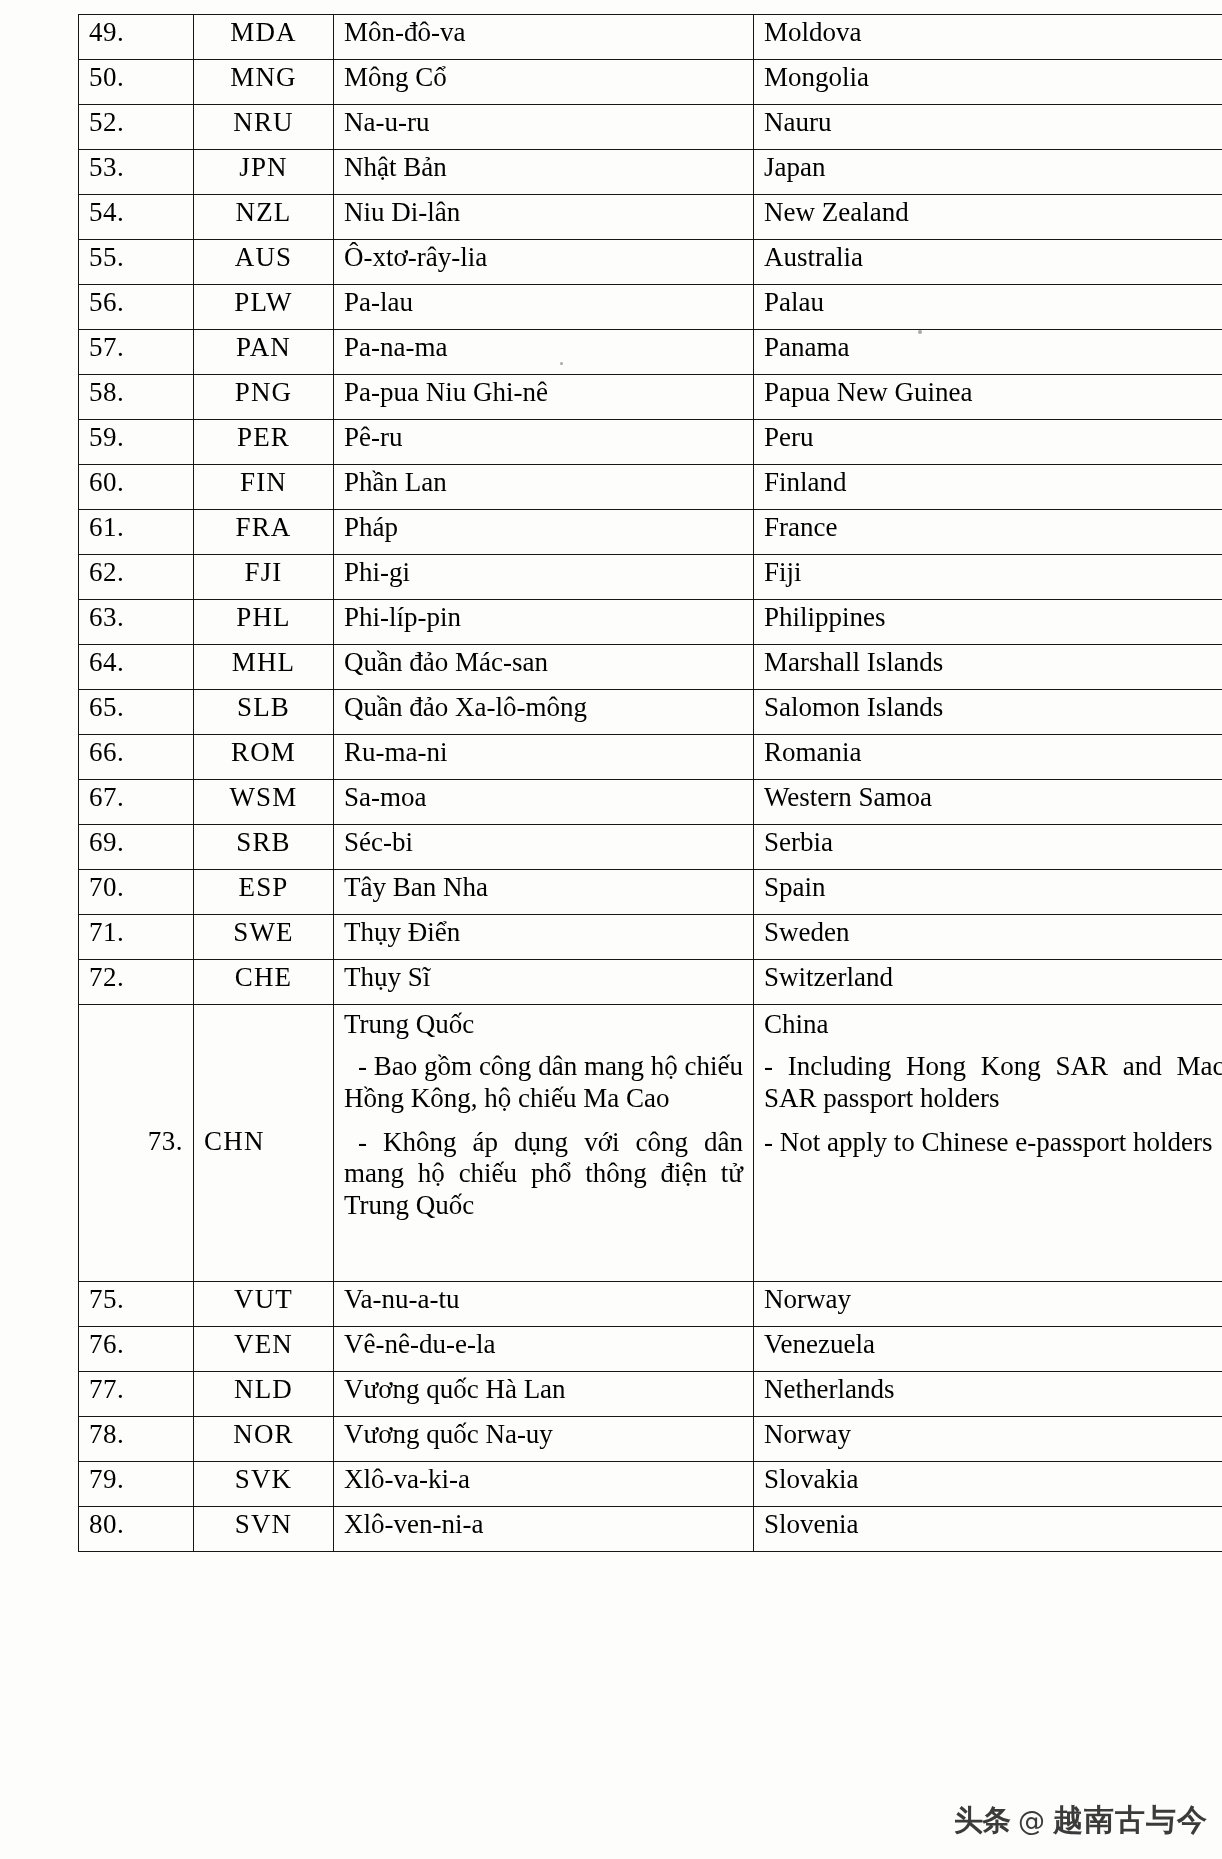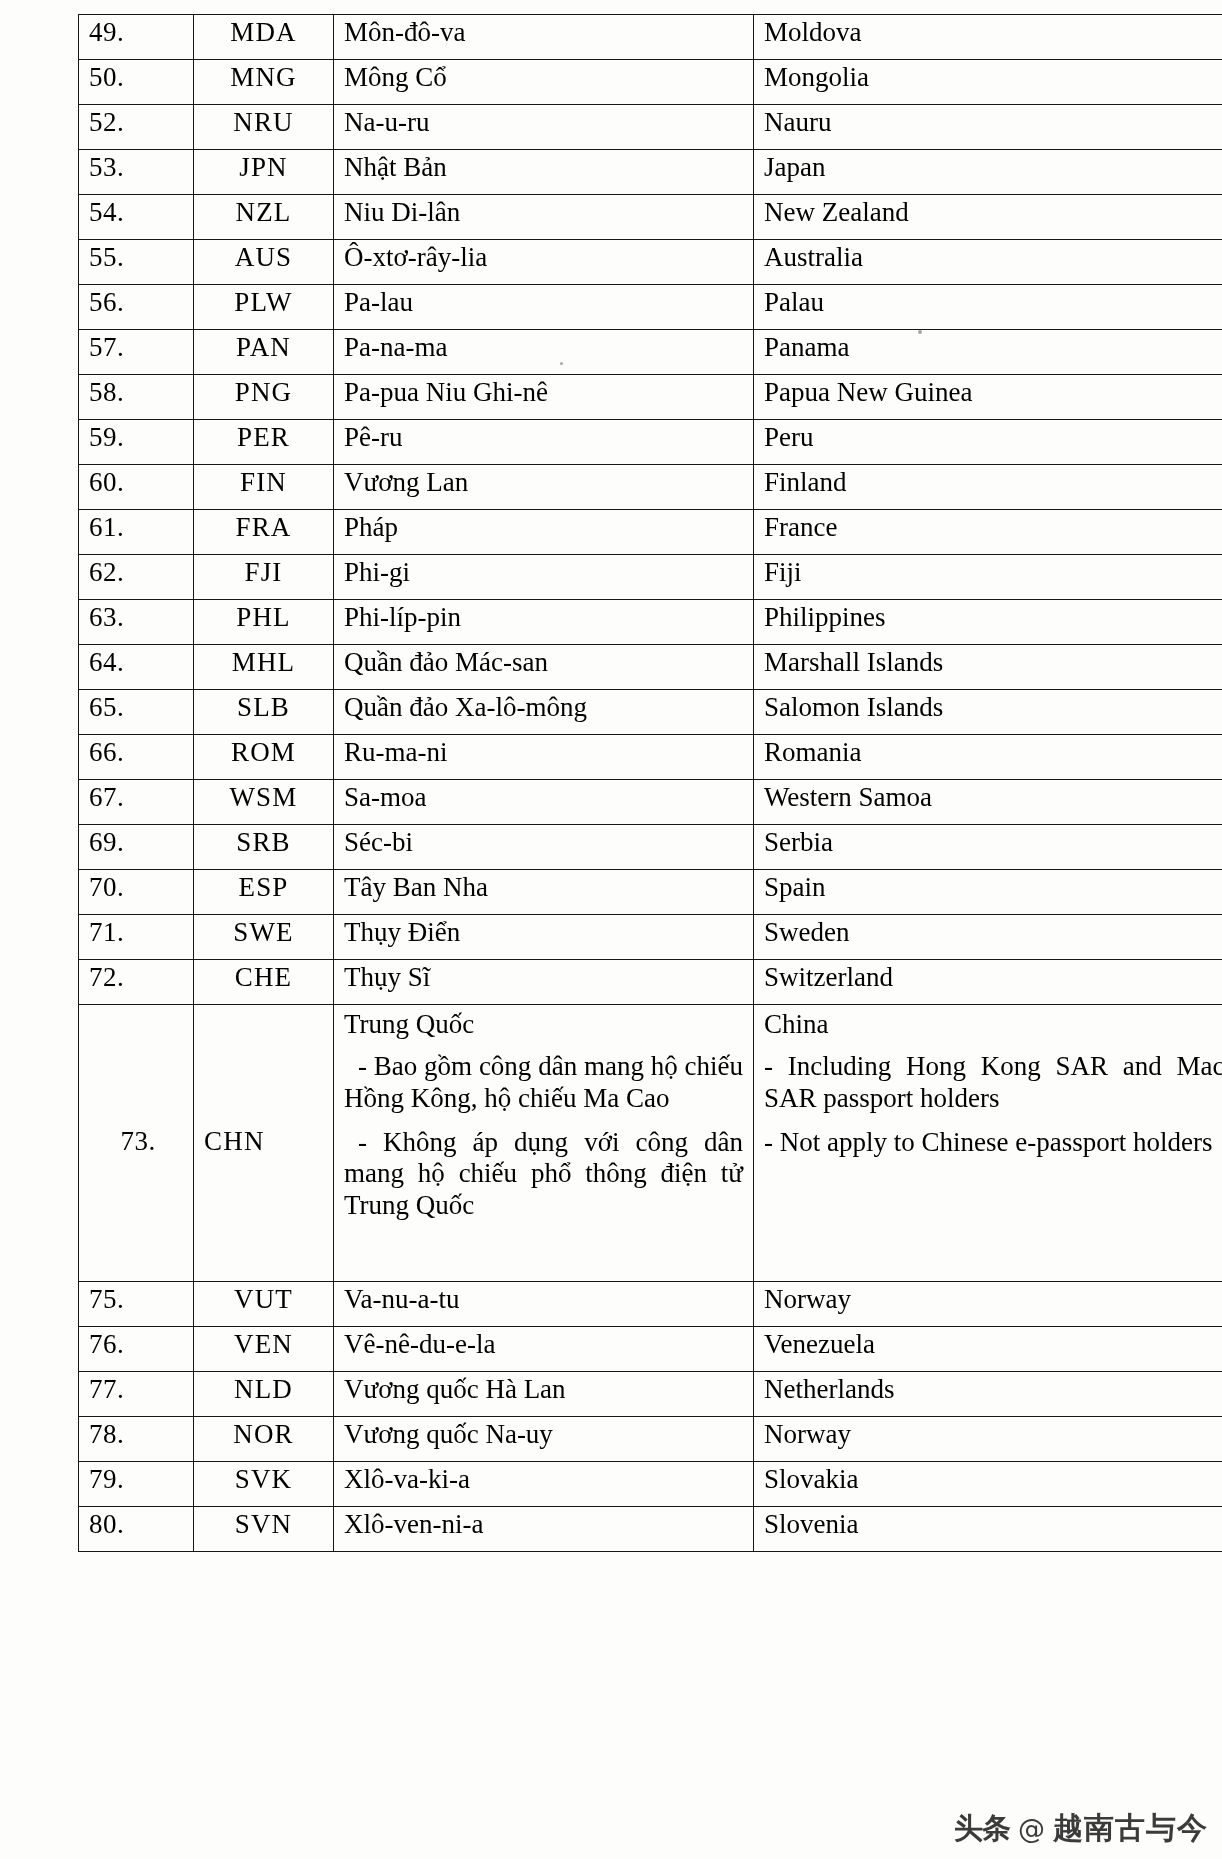--- a/index.html
+++ b/index.html
@@ -67,21 +67,21 @@
 
   
   tr.row-tall td {
     height: 270px;
   }
   tr.row-tall td.idx,
   tr.row-tall td.code {
     vertical-align: middle;
     text-align: left;
   }
-  tr.row-tall td.idx { text-align: center; padding-left: 14px; }
+  tr.row-tall td.idx { text-align: right; padding-left: 14px; }
 
   .cell-lines { display: block; }
   .cell-lines .line-main {
     display: block;
     margin: 2px 0 10px 0;
   }
   .cell-lines .bullet {
     display: block;
     text-align: justify;
     text-justify: inter-word;
@@ -89,21 +89,21 @@
     text-indent: 14px;
   }
   .cell-lines .bullet:last-child { margin-bottom: 0; }
 
   td.en .cell-lines .bullet { text-indent: 0; }
 
   
   .watermark {
     position: absolute;
     right: 14px;
-    bottom: 10px;
+    bottom: 18px;
     display: flex;
     align-items: center;
     gap: 8px;
     font-family: "DejaVu Sans", sans-serif;
     font-size: 30px;
     font-weight: bold;
     color: #2b2b2b;
     opacity: 0.92;
     white-space: nowrap;
   }
@@ -201,21 +201,21 @@
       </tr>
       <tr>
         <td class="idx">59.</td>
         <td class="code">PER</td>
         <td class="vn">Pê-ru</td>
         <td class="en">Peru</td>
       </tr>
       <tr>
         <td class="idx">60.</td>
         <td class="code">FIN</td>
-        <td class="vn">Vương Lan</td>
+        <td class="vn">Phần Lan</td>
         <td class="en">Finland</td>
       </tr>
       <tr>
         <td class="idx">61.</td>
         <td class="code">FRA</td>
         <td class="vn">Pháp</td>
         <td class="en">France</td>
       </tr>
       <tr>
         <td class="idx">62.</td>

